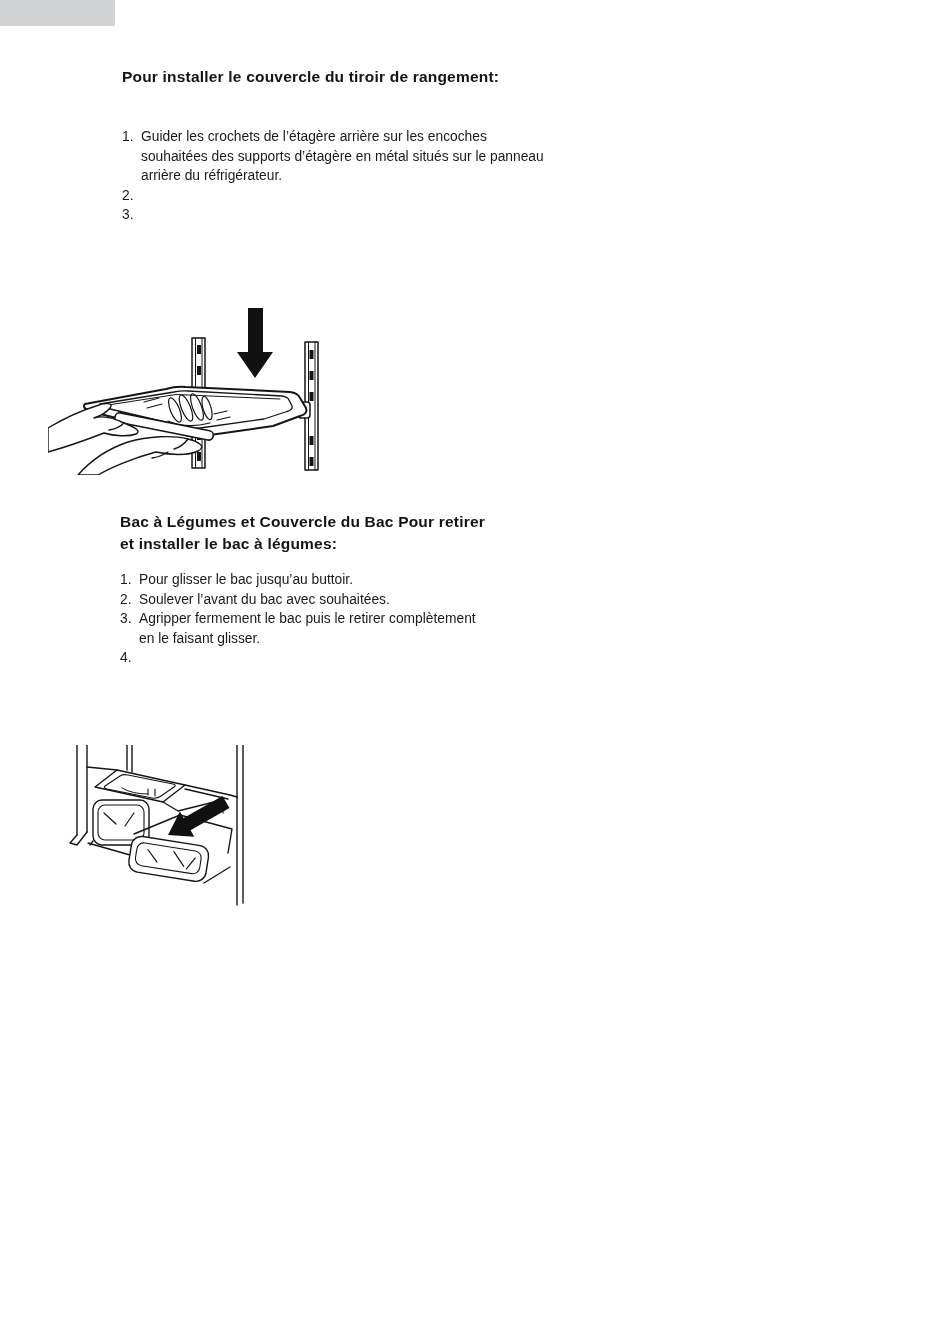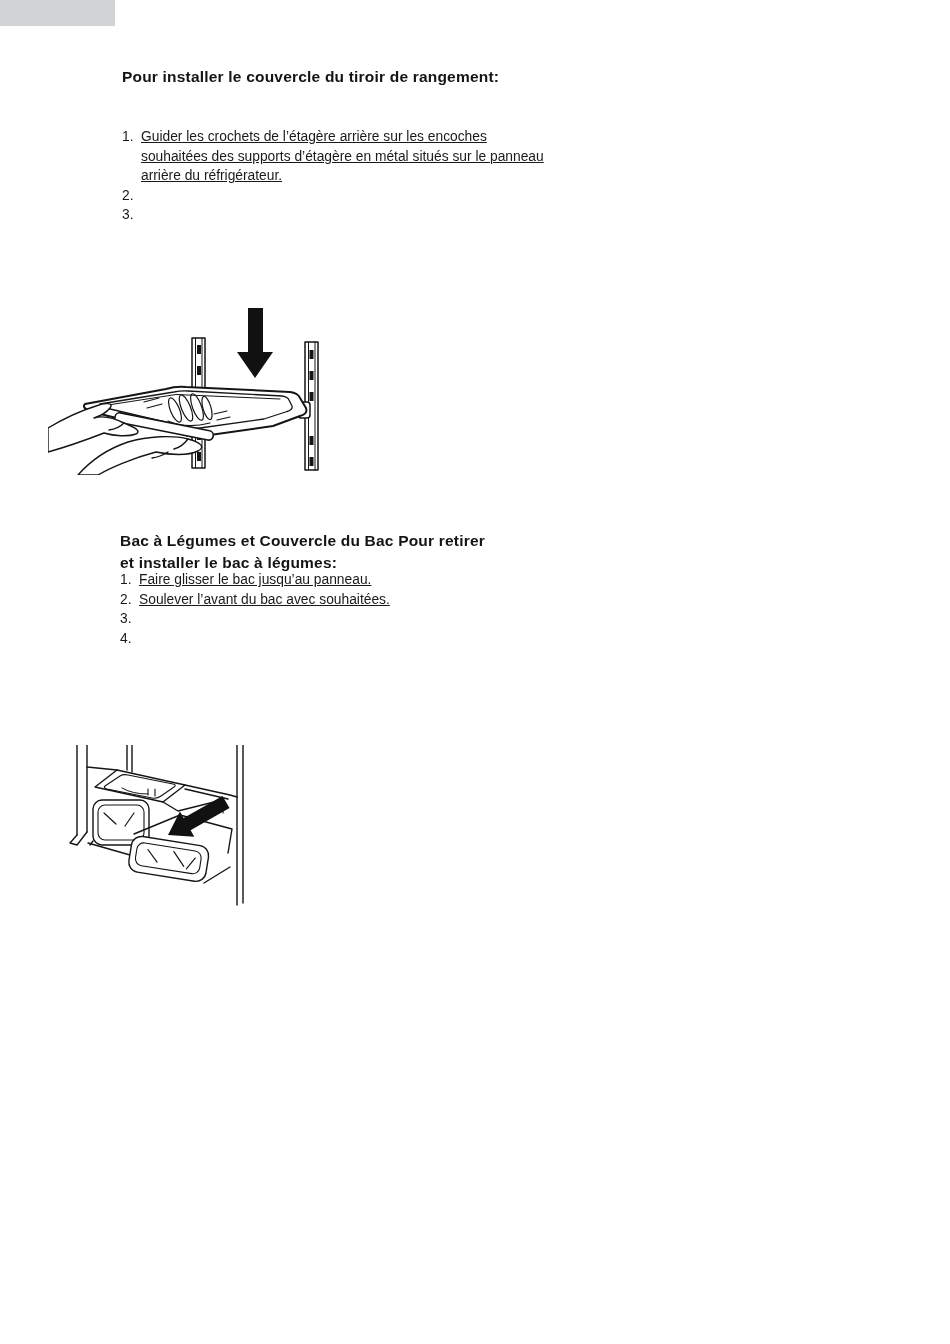--- a/index.html
+++ b/index.html
@@ -19,34 +19,34 @@
   .heading{
     position:absolute;
     font-weight:700;
     font-size:15.5px;
     line-height:22px;
     letter-spacing:0.2px;
     white-space:pre-line;
     color:#141414;
   }
   .h1{left:122px;top:66px;}
-  .h2{left:120px;top:511px;margin-top:19px;}
+  .h2{left:120px;top:511px;}
   .steps{
     position:absolute;
     list-style:none;margin:0;padding:0;
     font-size:13.8px;
     line-height:19.6px;
     color:#1a1a1a;
     width:470px;
   }
   .steps-1{left:122px;top:127px;}
   .steps-2{left:120px;top:570px;}
   .step{display:flex;}
   .step .num{flex:none;width:13px;margin-right:6px;}
-  .step .txt{white-space:pre-line;text-decoration:underline;}
+  .step .txt{white-space:pre-line;}
   .figure{position:absolute;}
   .fig-1{left:48px;top:300px;width:290px;height:175px;}
   .fig-2{left:60px;top:745px;width:215px;height:165px;}
   svg{display:block;}
 </style>
 </head>
 <body>
 
 <div class="page">
 
@@ -132,28 +132,30 @@
       </g>
     </svg>
   </div>
 
   <div class="heading h2">Bac à Légumes et Couvercle du Bac Pour retirer
 et installer le bac à légumes:</div>
 
   <ol class="steps steps-2">
     <li class="step">
       <span class="num">1.</span>
-      <span class="txt">Faire glisser le bac jusqu’au panneau.</span>
+      <span class="txt">Pour glisser le bac jusqu’au buttoir.</span>
     </li>
     <li class="step">
       <span class="num">2.</span>
       <span class="txt">Soulever l’avant du bac avec souhaitées.</span>
     </li>
     <li class="step">
       <span class="num">3.</span>
+      <span class="txt">Agripper fermement le bac puis le retirer complètement
+en le faisant glisser.</span>
     </li>
     <li class="step">
       <span class="num">4.</span>
     </li>
   </ol>
 
   <div class="figure fig-2">
     <svg viewBox="0 0 215 165" width="215" height="165">
       <g stroke="#151515" fill="none" stroke-width="1.4" stroke-linejoin="round" stroke-linecap="round">
 

